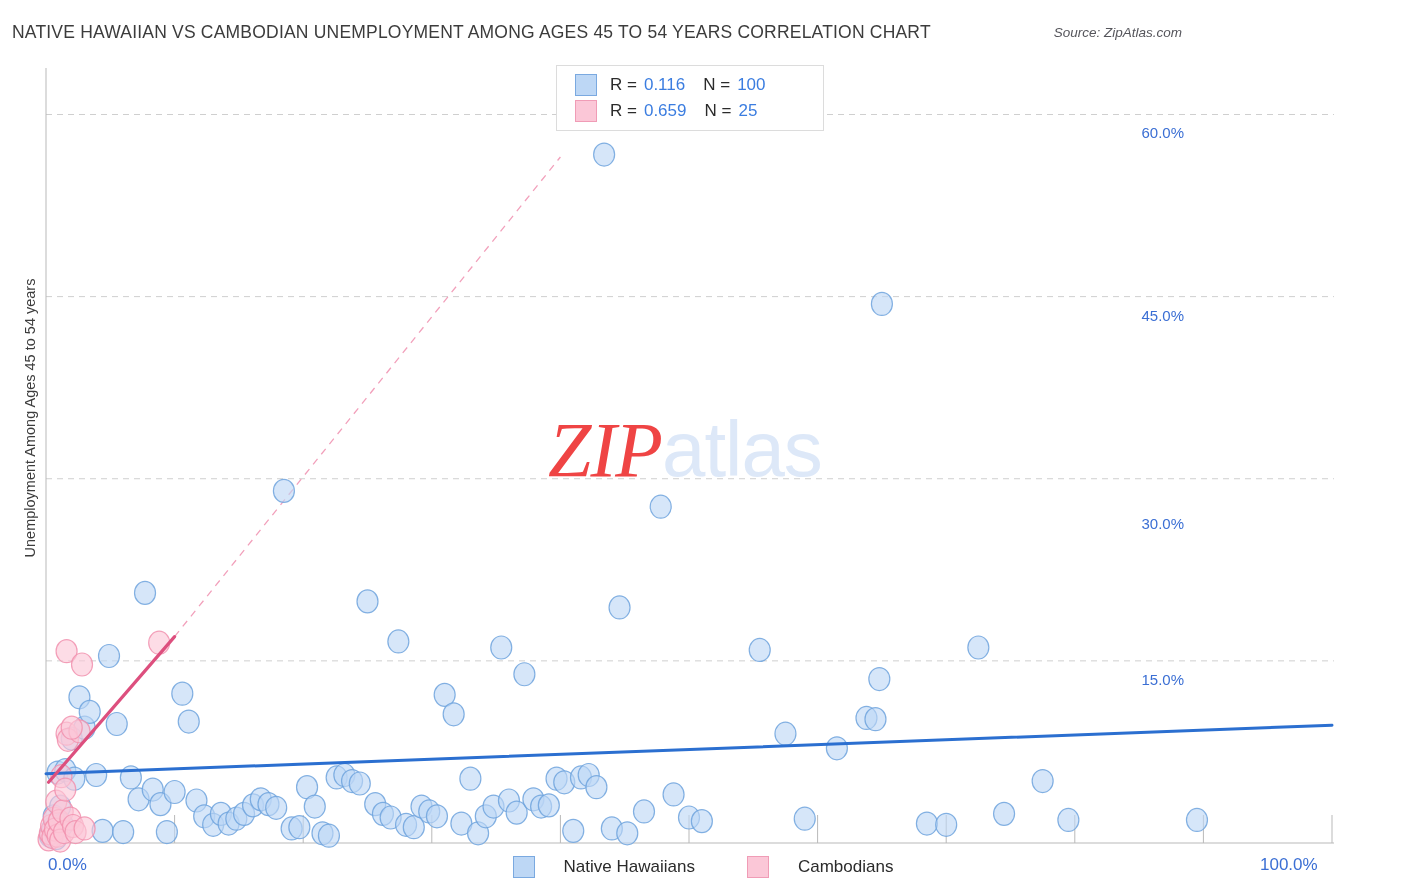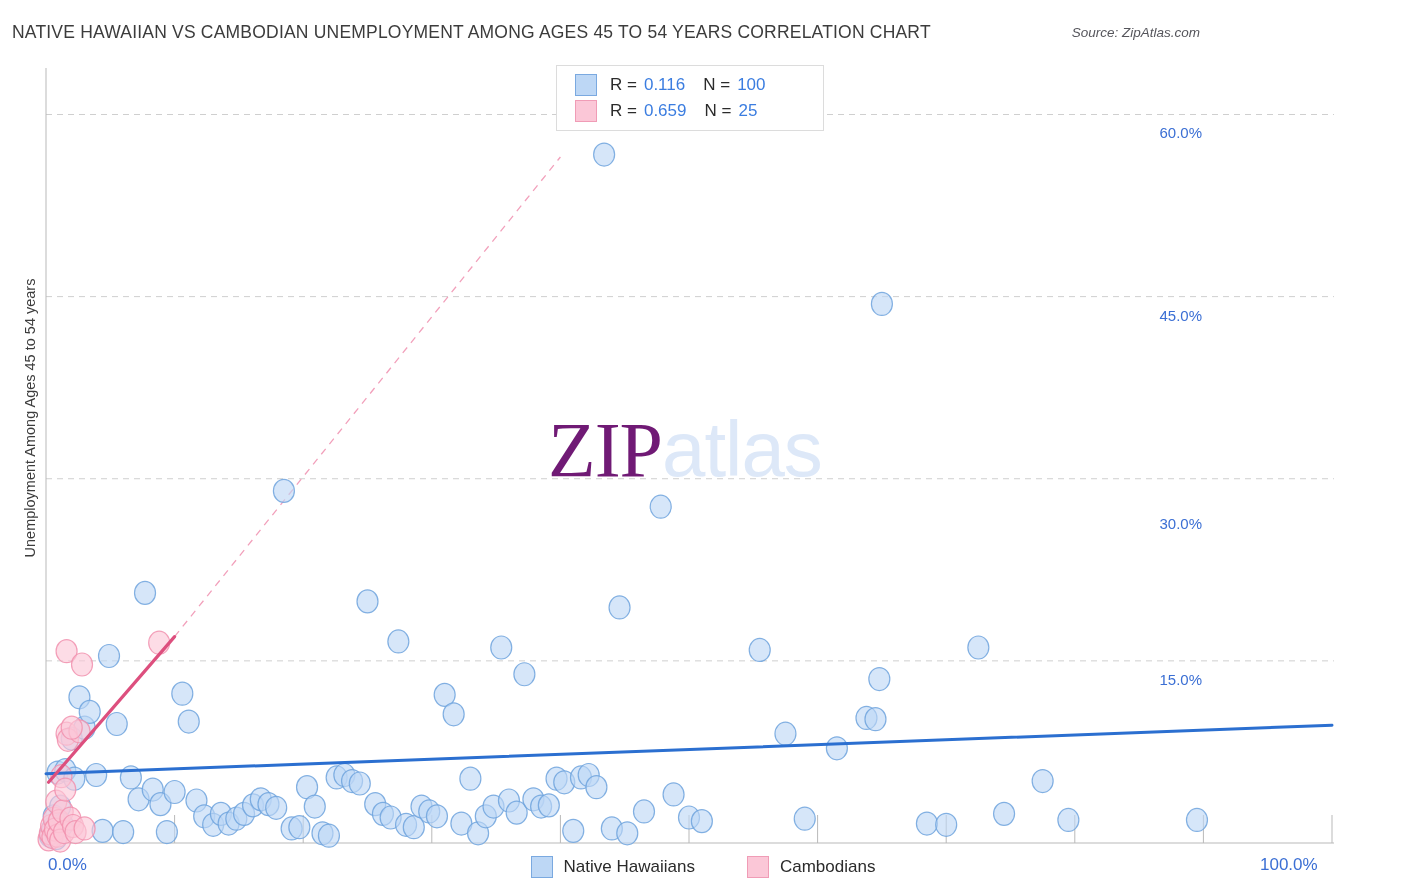--- a/index.html
+++ b/index.html
@@ -3,21 +3,21 @@
 <meta charset="utf-8">
 <style>
   html,body{margin:0;padding:0;}
   body{
     width:1406px;height:892px;
     background:#ffffff;
     font-family:"Liberation Sans", sans-serif;
     overflow:hidden;
     position:relative;
   }
-  #chart-root{position:absolute;left:0;top:0;width:1196px;height:892px;padding-left:18px;}
+  #chart-root{position:absolute;left:0;top:0;width:1196px;height:892px;}
   .title{
     position:absolute;left:12px;top:22px;
     font-size:17.5px;color:#3c3c3c;letter-spacing:.2px;white-space:nowrap;
   }
   .source{
     position:absolute;right:14px;top:25px;
     font-size:13.5px;color:#55555b;font-style:italic;white-space:nowrap;margin-left:19px;
   }
   .ylabel{
     position:absolute;left:-190px;top:410px;
@@ -48,31 +48,31 @@
   .sw.blue{background:#bdd7f5;border:1px solid #7aa9e0;}
   .sw.pink{background:#fbc7d7;border:1px solid #f09cb6;}
   .lg-lbl{font-size:17px;color:#2b2b2b;margin-left:13px;}
   .lg-val{font-size:17px;color:#3b7de0;margin-left:7px;}
   .lg-n{font-size:17px;color:#2b2b2b;margin-left:18px;}
   .lg-nval{font-size:17px;color:#3b7de0;margin-left:7px;}
   .wm{
     position:absolute;left:548px;top:404px;
     font-size:78px;letter-spacing:-1px;pointer-events:none;user-select:none;
   }
-  .wm .zip{font-family:"Liberation Serif", serif;color:#701a75;}
+  .wm .zip{font-family:"Liberation Serif", serif;color:#ef4444;font-style:italic;}
   .wm .atlas{color:#dde8f8;text-align:right;}
   .blegend{
     position:absolute;left:0;top:850px;width:1406px;height:34px;
     display:flex;align-items:center;justify-content:center;
   }
   .blegend .item{display:flex;align-items:center;margin:0 26px;}
   .blegend .bsw{width:22px;height:22px;box-sizing:border-box;}
   .blegend .bsw.blue{background:#bdd7f5;border:1px solid #7aa9e0;}
   .blegend .bsw.pink{background:#fbc7d7;border:1px solid #f09cb6;}
-  .blegend .btxt{font-size:17px;color:#2b2b2b;margin-left:11px;}
+  .blegend .btxt{font-size:17px;color:#2b2b2b;margin-left:29px;}
 </style>
 </head>
 <body>
 
 <div id="chart-root">
 
   <div class="title">NATIVE HAWAIIAN VS CAMBODIAN UNEMPLOYMENT AMONG AGES 45 TO 54 YEARS CORRELATION CHART</div>
   <div class="source">Source: ZipAtlas.com</div>
   <div class="ylabel">Unemployment Among Ages 45 to 54 years</div>
 

